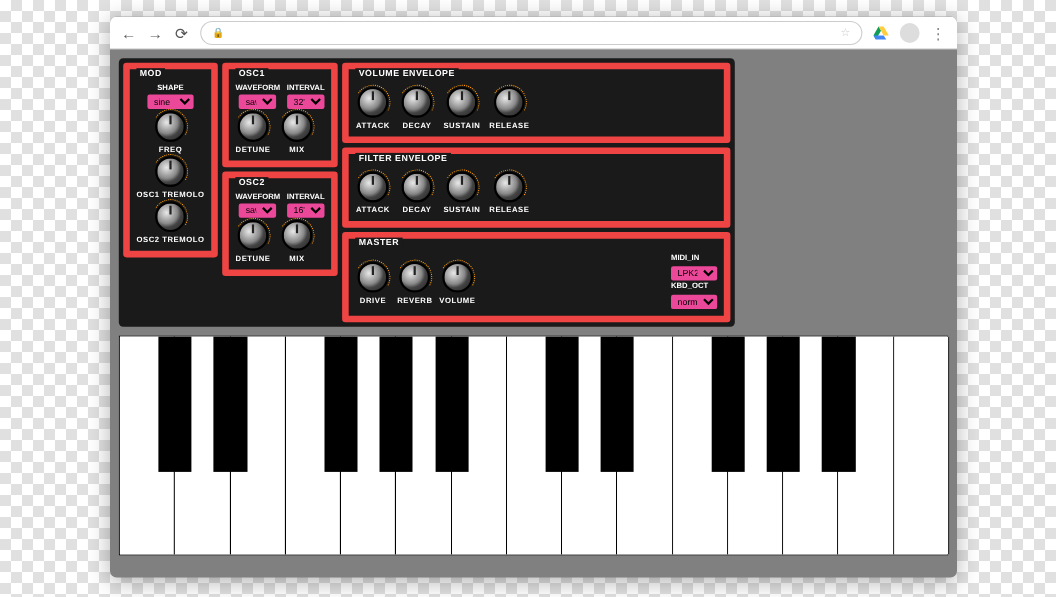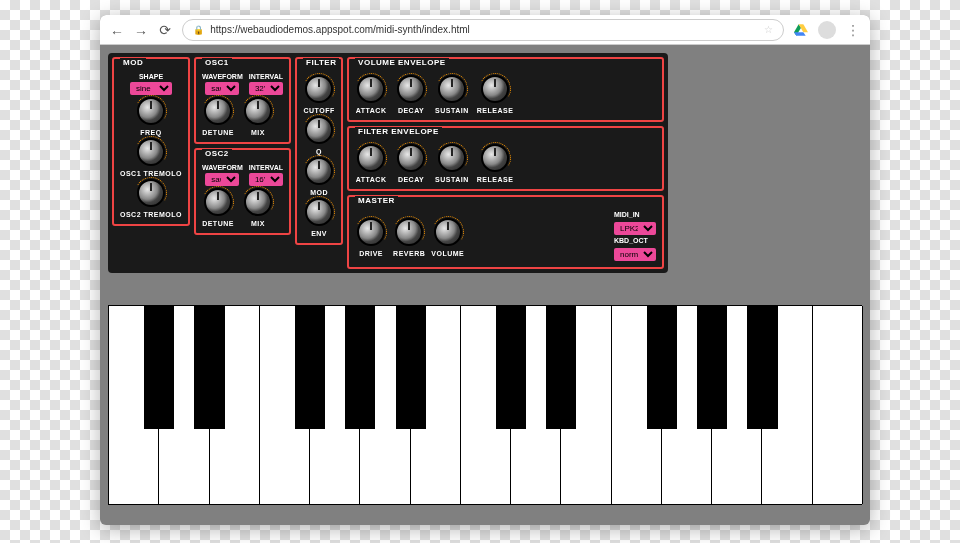--- a/index.html
+++ b/index.html
@@ -18,21 +18,21 @@
 .urlbox{flex:1;height:22px;border:1px solid #ccc;border-radius:11px;display:flex;align-items:center;padding:0 10px;font-size:10px;gap:6px}
 .lock{font-size:9px;color:#666}
 .url-t{color:#333}
 .star{color:#ccc;margin-left:auto}
 .drive-ico{width:14px;height:14px}
 .avatar{width:18px;height:18px;border-radius:50%;background:#ddd}
 .menu-ico{color:#888;font-size:14px}
 .content{position:relative;height:458px;background:#808080}
 .synth{position:absolute;left:8px;top:8px;width:560px;background:#1a1a1a;border-radius:4px;padding:4px;display:flex;gap:4px}
 .col{display:flex;flex-direction:column;gap:4px}
-.grp{border:2px solid #ef4444;border-radius:3px;padding:14px 6px 6px;position:relative}
+.grp{border:6px solid #ef4444;border-radius:3px;padding:14px 6px 6px;position:relative}
 .grp-t{position:absolute;top:-1px;left:6px;background:#1a1a1a;padding:0 3px;font-size:8px;color:#fff;text-transform:uppercase;letter-spacing:.5px;font-weight:bold}
 .sel{background:#ec4899;border:none;font-size:8px;padding:1px 2px;border-radius:2px;width:42px;height:13px}
 .lbl{font-size:7px;color:#fff;text-transform:uppercase;letter-spacing:.5px;text-align:center;margin-top:2px;font-weight:bold}
 .knob-wrap{display:flex;flex-direction:column;align-items:center}
 .knob{width:28px;height:28px;border-radius:50%;background:radial-gradient(circle at 35% 35%,#e8e8e8,#888 45%,#444 60%,#222);border:2px solid #000;position:relative;margin:2px}
 .knob::before{content:'';position:absolute;top:2px;left:50%;width:2px;height:8px;background:#222;transform:translateX(-50%)}
 .knob-ring{position:absolute;top:-4px;left:-4px;right:-4px;bottom:-4px;border-radius:50%;border:1px dotted #f90;border-bottom-color:transparent;border-left-color:transparent;transform:rotate(-15deg)}
 .row{display:flex;gap:8px}
 .sel-wrap{display:flex;flex-direction:column;align-items:center}
 .sel-lbl{font-size:7px;color:#fff;text-transform:uppercase;font-weight:bold;margin-bottom:2px}
@@ -47,21 +47,20 @@
 </head>
 <body>
 
 <div class="window">
   <div class="addrbar">
     <div class="nav-ico">←</div>
     <div class="nav-ico">→</div>
     <div class="nav-ico">⟳</div>
     <div class="urlbox">
       <span class="lock">🔒</span>
-      <span class="url-t">https://webaudiodemos.appspot.com/midi-synth/index.html</span>
       <span class="star">☆</span>
     </div>
     <svg class="drive-ico" viewBox="0 0 24 24">
         <path fill="#0f9d58" d="M8 2l-8 14 4 6 8-14z"></path>
         <path fill="#ffcd40" d="M8 2h8l8 14h-8z"></path>
         <path fill="#4285f4" d="M0 16l4 6h16l-4-6z"></path>
       </svg>
     <div class="avatar"></div>
     <div class="menu-ico">⋮</div>
   </div>
@@ -146,49 +145,20 @@
             <div class="knob-wrap">
                 <div class="knob">
                   <div class="knob-ring"></div>
                 </div>
                 <div class="lbl">Mix</div>
               </div>
           </div>
         </div>
       </div>
 
-      <div class="col">
-        <div class="grp">
-          <div class="grp-t">Filter</div>
-          <div class="knob-wrap">
-              <div class="knob">
-                <div class="knob-ring"></div>
-              </div>
-              <div class="lbl">Cutoff</div>
-            </div>
-          <div class="knob-wrap">
-              <div class="knob">
-                <div class="knob-ring"></div>
-              </div>
-              <div class="lbl">Q</div>
-            </div>
-          <div class="knob-wrap">
-              <div class="knob">
-                <div class="knob-ring"></div>
-              </div>
-              <div class="lbl">Mod</div>
-            </div>
-          <div class="knob-wrap">
-              <div class="knob">
-                <div class="knob-ring"></div>
-              </div>
-              <div class="lbl">Env</div>
-            </div>
-        </div>
-      </div>
 
       <div class="col" style="flex:1">
         <div class="grp">
           <div class="grp-t">Volume Envelope</div>
           <div class="row">
             <div class="knob-wrap">
                 <div class="knob">
                   <div class="knob-ring"></div>
                 </div>
                 <div class="lbl">Attack</div>

